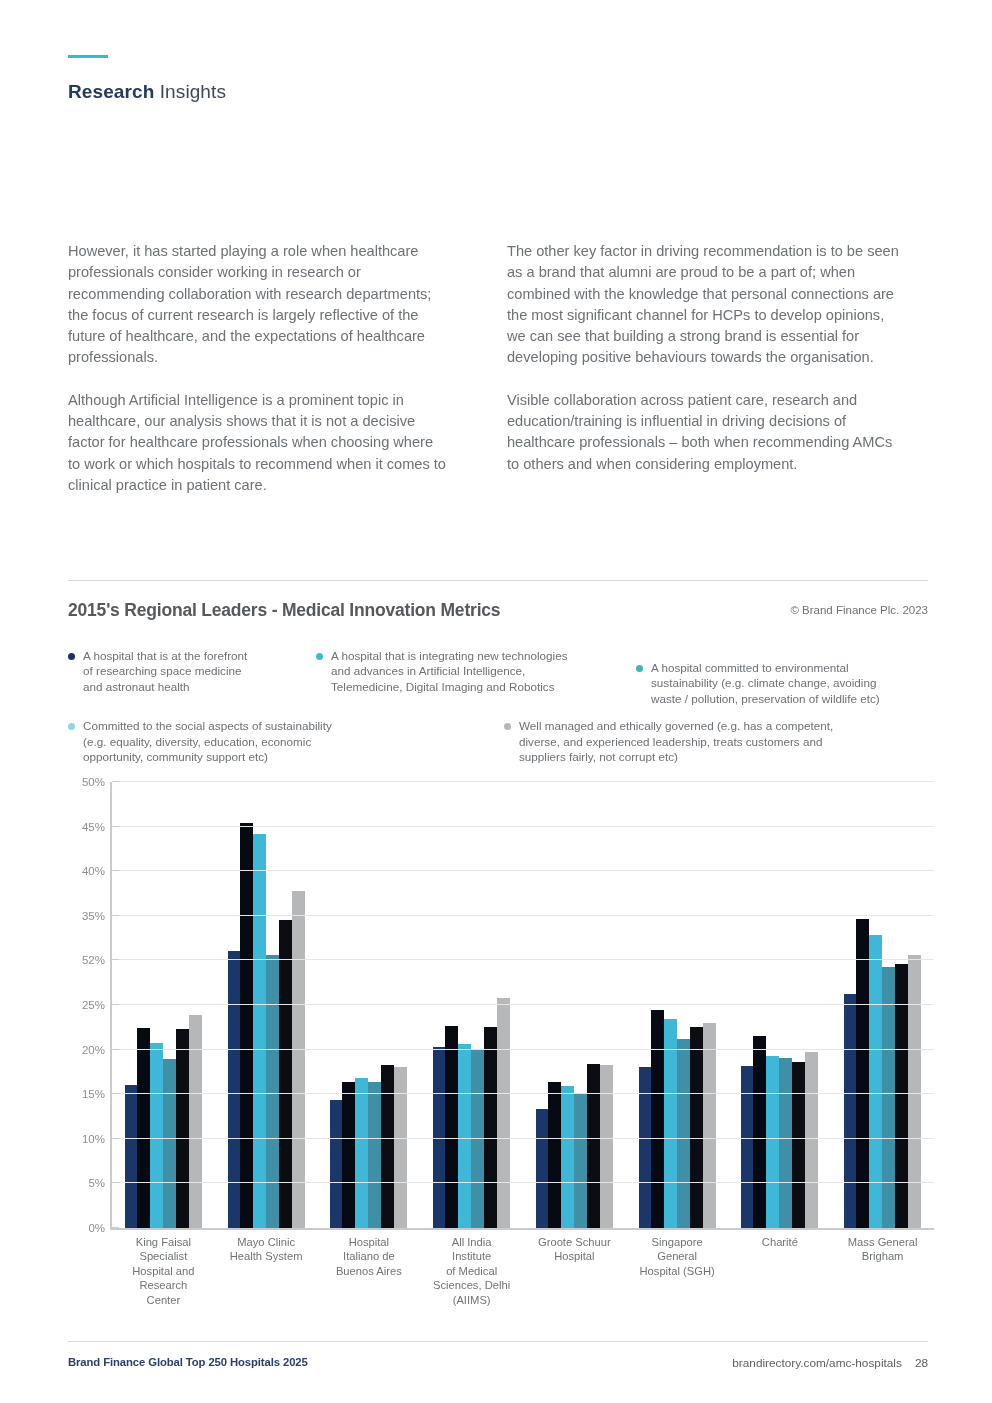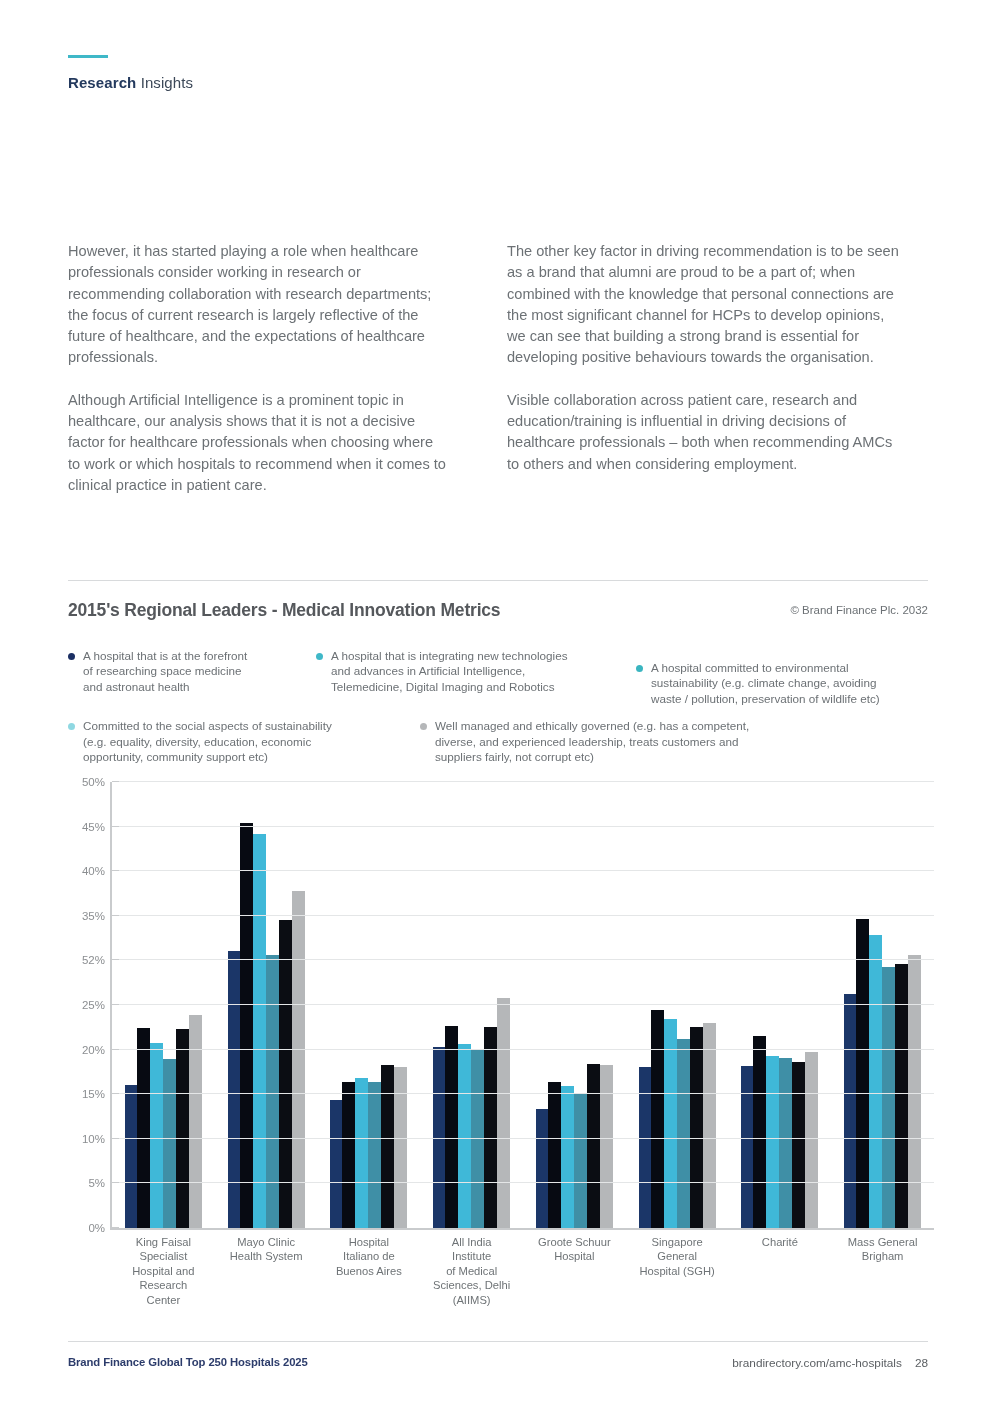--- a/index.html
+++ b/index.html
@@ -11,21 +11,21 @@
     font-family: "Liberation Sans", sans-serif;
     color:#5b5f63;
     position:relative;
     overflow:hidden;
   }
   .page { position:absolute; left:0; top:0; width:992px; height:1403px; }
 
   
   .hdr { position:absolute; left:68px; top:55px; }
   .hdr-rule { width:40px; height:3px; background:#3fb8c8; }
-  .hdr-title { margin-top:16px; font-size:15px; letter-spacing:0.1px; color:#3c4858; }
+  .hdr-title { margin-top:23px; font-size:19px; letter-spacing:0.1px; color:#3c4858; }
   .hdr-title .b { font-weight:bold; color:#243a5e; }
   .hdr-title .n { font-weight:normal; color:#3c4858; }
 
   
   .col { position:absolute; font-size:14.6px; line-height:21.3px; color:#6c7175; }
   .col p { margin:0 0 21px 0; }
   .col.left  { left:68px;  top:241px; width:378px; }
   .col.right { left:507px; top:241px; width:392px; }
 
   
@@ -39,21 +39,21 @@
     font-size:17.5px; font-weight:bold; color:#55585c;
     letter-spacing:-0.2px;
   }
   .copyright {
     position:absolute; right:64px; top:604px;
     font-size:11.5px; color:#6c7175;
   }
 
   
   .legend { position:absolute; left:68px; top:648px; width:866px; }
-  .legend-row { display:flex; }
+  .legend-row { display:flex;justify-content:space-between; }
   .legend-row.r1 { margin-bottom:12px; }
   .legend-item { display:flex; align-items:flex-start; }
   .legend-item.i0 { width:248px; }
   .legend-item.i1 { width:320px; }
   .legend-item.i2 { width:298px;margin-top:12px; }
   .legend-item.i3 { width:352px; }
   .legend-item.i4 { width:430px; }
   .legend-dot {
     width:7px; height:7px; border-radius:50%;
     margin-top:5px; margin-right:8px; flex:0 0 auto;
@@ -115,21 +115,21 @@
     <p>Although Artificial Intelligence is a prominent topic in healthcare, our analysis shows that it is not a decisive factor for healthcare professionals when choosing where to work or which hospitals to recommend when it comes to clinical practice in patient care.</p>
   </div>
   <div class="col right">
     <p>The other key factor in driving recommendation is to be seen as a brand that alumni are proud to be a part of; when combined with the knowledge that personal connections are the most significant channel for HCPs to develop opinions, we can see that building a strong brand is essential for developing positive behaviours towards the organisation.</p>
     <p>Visible collaboration across patient care, research and education/training is influential in driving decisions of healthcare professionals – both when recommending AMCs to others and when considering employment.</p>
   </div>
 
   <div class="rule top"></div>
 
   <div class="chart-title">2015's Regional Leaders - Medical Innovation Metrics</div>
-  <div class="copyright">© Brand Finance Plc. 2032</div>
+  <div class="copyright">© Brand Finance Plc. 2023</div>
 
   <div class="legend">
     <div class="legend-row r1">
       <div class="legend-item i0">
         <span class="legend-dot" style="background: rgb(27, 47, 99);"></span>
         <span class="legend-text">A hospital that is at the forefront<br>of researching space medicine<br>and astronaut health</span>
       </div>
       <div class="legend-item i1">
         <span class="legend-dot" style="background: rgb(63, 184, 200);"></span>
         <span class="legend-text">A hospital that is integrating new technologies<br>and advances in Artificial Intelligence,<br>Telemedicine, Digital Imaging and Robotics</span>

